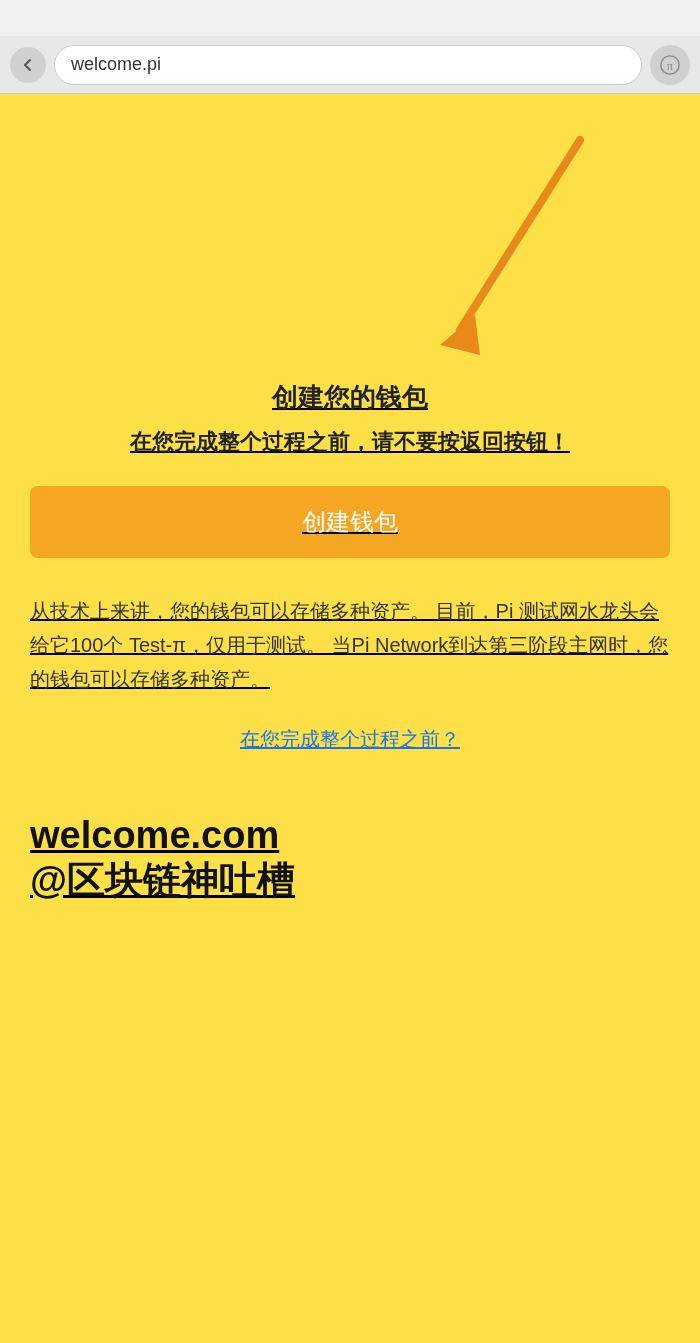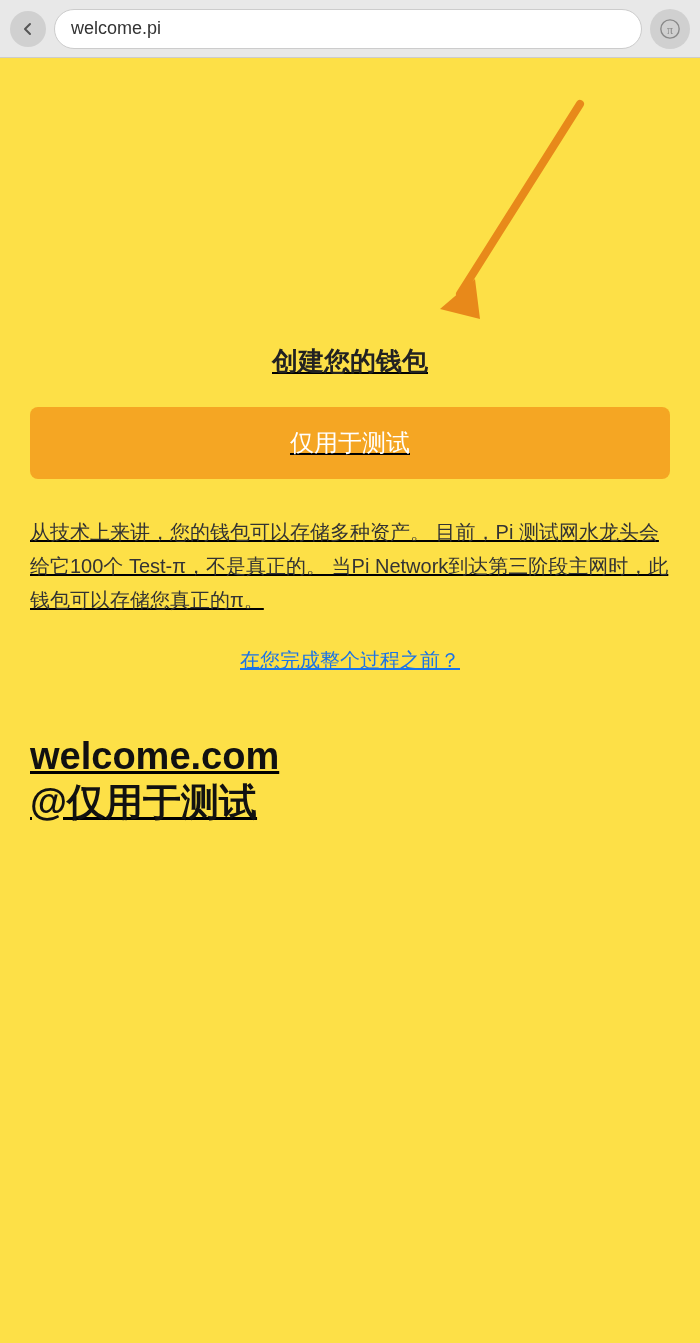--- a/index.html
+++ b/index.html
@@ -18,20 +18,21 @@
 
     
     .browser-bar {
       display: flex;
       align-items: center;
       background: #e8e8e8;
       padding: 8px 10px;
       border-bottom: 1px solid #ccc;
       gap: 8px;
       height: 58px;
+      margin-top: 36px;
     }
 
     .back-btn {
       width: 36px;
       height: 36px;
       border-radius: 50%;
       background: #d0d0d0;
       display: flex;
       align-items: center;
       justify-content: center;
@@ -203,27 +204,28 @@
     <svg class="arrow-svg" width="260" height="260" viewBox="0 0 260 260">
 
       <line x1="200" y1="10" x2="80" y2="200" stroke="#E8891A" stroke-width="8" stroke-linecap="round"></line>
 
       <polygon points="60,215 95,185 100,225" fill="#E8891A"></polygon>
     </svg>
   </div>
 
   <div class="heading-section">
     <div class="heading-title">创建您的钱包</div>
-  </div>
-
-  <button class="create-wallet-btn">仅用于测试</button>
-
-  <p class="description-text">从技术上来讲，您的钱包可以存储多种资产。 目前，Pi 测试网水龙头会给它100个 Test-π，不是真正的。 当Pi Network到达第三阶段主网时，此钱包可以存储您真正的π。</p>
+    <div class="heading-subtitle">在您完成整个过程之前，请不要按返回按钮！</div>
+  </div>
+
+  <button class="create-wallet-btn">创建钱包</button>
+
+  <p class="description-text">从技术上来讲，您的钱包可以存储多种资产。 目前，Pi 测试网水龙头会给它100个 Test-π，仅用于测试。 当Pi Network到达第三阶段主网时，您的钱包可以存储多种资产。</p>
 
 
   <a class="already-link">在您完成整个过程之前？</a>
 
   <div class="watermark">
     <div class="watermark-line1">welcome.com</div>
-    <div class="watermark-line2">@仅用于测试</div>
+    <div class="watermark-line2">@区块链神吐槽</div>
   </div>
 
 </div>
 
 </body></html>

